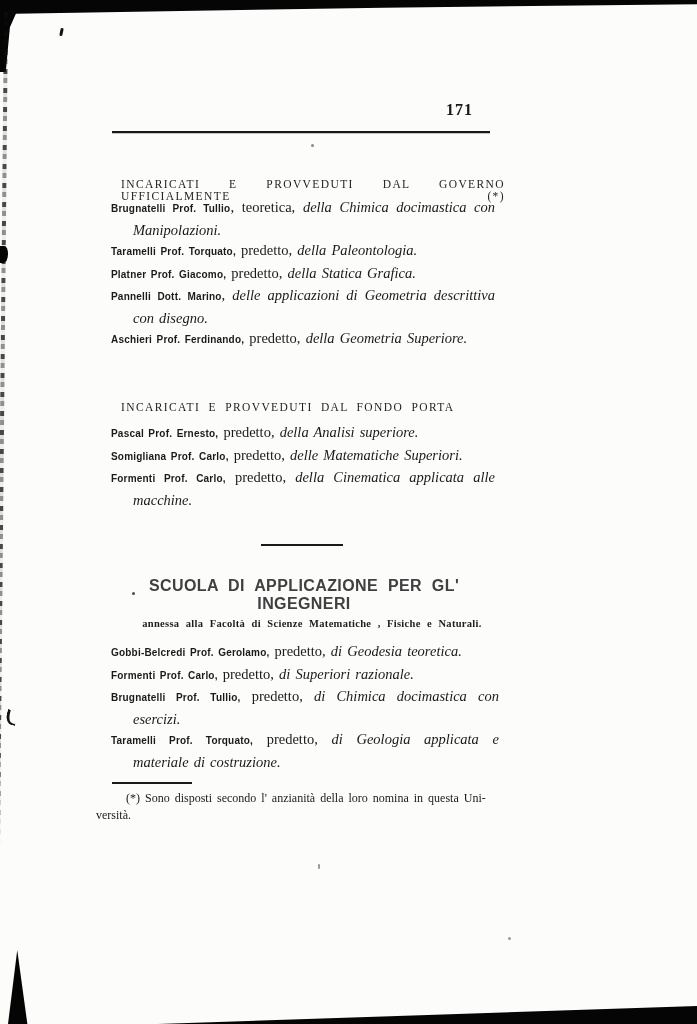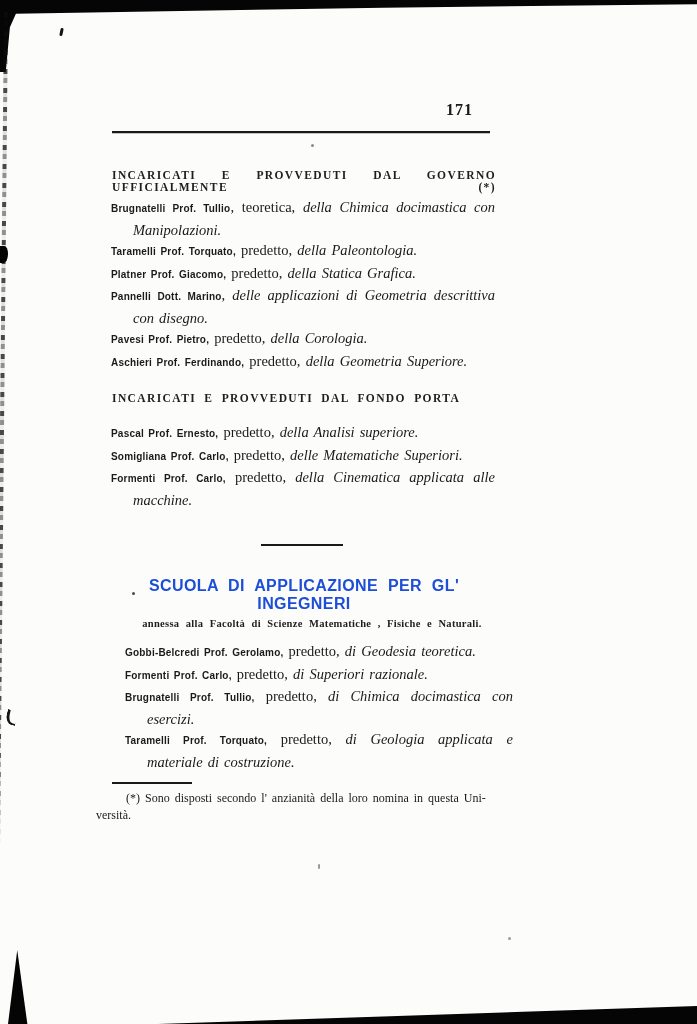--- a/index.html
+++ b/index.html
@@ -71,56 +71,56 @@
     left: 446px; top: 101px;
     font-weight: 700; font-size: 16px; letter-spacing: 1px;
   }
   .rule { background: #191919; }
   .rule-top { left: 112px; top: 131px; width: 378px; height: 2px;
     box-shadow: 0 1px 0 rgba(20,20,20,.25); }
   .rule-mid { left: 261px; top: 544px; width: 82px; height: 2px; }
   .rule-foot { left: 112px; top: 782px; width: 80px; height: 2px; }
 
   .kicker {
-    margin: 0;
-    font-size: 11.5px; font-weight: 700;
+    margin: 9px;
+    font-size: 11.5px; font-weight: 400;
     letter-spacing: 1.4px; word-spacing: 4px;
     color: #1e1e1e;
   }
   .kicker-justify {
     left: 112px; top: 169px; width: 384px;
     text-align: justify; text-align-last: justify;
   }
   .kicker-center {
     left: 112px; top: 392px; width: 384px;
     text-align: left;
   }
 
   .entries { font-size: 14.5px; line-height: 20.5px; word-spacing: 1.5px; }
   .entries-1 { left: 111px; top: 197px; width: 384px; }
   .entries-2 { left: 111px; top: 422px; width: 384px; }
-  .entries-3 { left: 125px; top: 641px; width: 388px; }
+  .entries-3 { left: 111px; top: 641px; width: 388px; }
   .entry {
     margin: 0;
     padding-left: 22px; text-indent: -22px;
     text-align: justify;
   }
   .entry .nm {
     font-family: "Liberation Sans", sans-serif;
     font-weight: 700; font-size: 10px; letter-spacing: .2px;
   }
   .entry .subj { font-style: italic; }
 
   .school-title {
     left: 112px; top: 577px; width: 384px;
     margin: 0; text-align: center;
     font-family: "Liberation Sans", sans-serif;
     font-weight: 700; font-size: 16px;
     letter-spacing: .4px; word-spacing: 5px;
-    color: #1d4ed8;
+    color: #404040;
   }
   .school-subtitle {
     left: 100px; top: 610px; width: 408px;
     margin: 8px; text-align: center;
     font-weight: 700; font-size: 10.5px;
     letter-spacing: .3px; word-spacing: 3.5px;
     color: #1e1e1e;
   }
 
   .footnote {
@@ -154,21 +154,20 @@
   <div class="abs entries entries-1">
 
       <p class="entry"><b class="nm">Brugnatelli Prof. Tullio</b><span>, teoretica, </span><i class="subj">della Chimica docimastica con Manipolazioni.</i></p>
 
       <p class="entry"><b class="nm">Taramelli Prof. Torquato,</b><span> predetto, </span><i class="subj">della Paleontologia.</i></p>
 
       <p class="entry"><b class="nm">Platner Prof. Giacomo,</b><span> predetto, </span><i class="subj">della Statica Grafica.</i></p>
 
       <p class="entry"><b class="nm">Pannelli Dott. Marino</b><span>, </span><i class="subj">delle applicazioni di Geometria descrittiva con disegno.</i></p>
 
-      <p class="entry"><b class="nm">Pavesi Prof. Pietro,</b><span> predetto, </span><i class="subj">della Corologia.</i></p>
 
       <p class="entry"><b class="nm">Aschieri Prof. Ferdinando,</b><span> predetto, </span><i class="subj">della Geometria Superiore.</i></p>
     </div>
 
   <h2 class="abs kicker kicker-center">INCARICATI E PROVVEDUTI DAL FONDO PORTA</h2>
   <div class="abs entries entries-2">
 
       <p class="entry"><b class="nm">Pascal Prof. Ernesto,</b><span> predetto, </span><i class="subj">della Analisi superiore.</i></p>
 
       <p class="entry"><b class="nm">Somigliana Prof. Carlo,</b><span> predetto, </span><i class="subj">delle Matematiche Superiori.</i></p>

